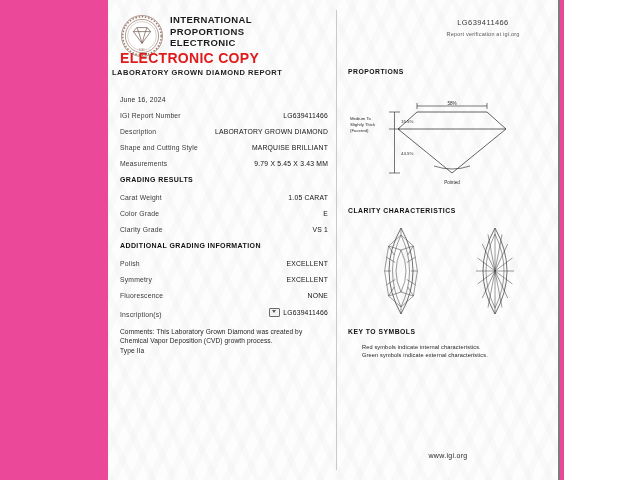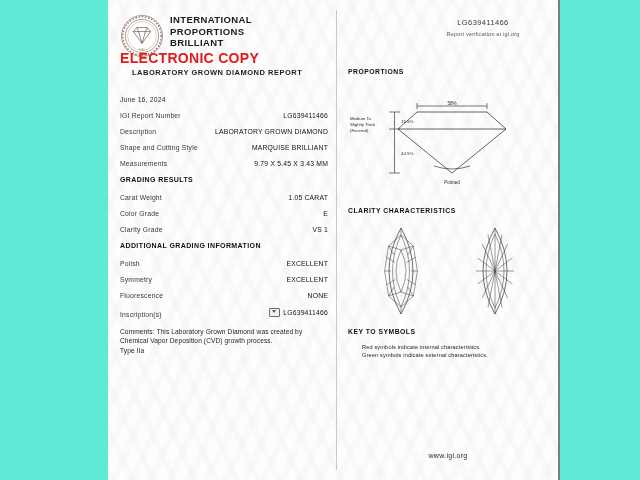--- a/index.html
+++ b/index.html
@@ -7,23 +7,23 @@
     padding: 0;
     width: 640px;
     height: 480px;
     background: #ffffff;
     font-family: "Liberation Sans", sans-serif;
     overflow: hidden;
   }
 
   #page {
     position: relative;
-    width: 640px;
+    width: 564px;
     height: 480px;
-    background: #5eead4;
+    background: #ec4899;
   }
 
   
   #card {
     position: absolute;
     left: 108px;
     top: 0px;
     width: 452px;
     height: 480px;
     background: #fdfdfd;
@@ -105,21 +105,21 @@
   }
   #report-verify {
     font-size: 5.5px;
     color: #5a5a5a;
     margin-top: 4px;
     letter-spacing: 0.2px;
   }
 
   #report-title {
     position: absolute;
-    left: 24px;
+    left: 4px;
     top: 68px;
     font-size: 7.5px;
     font-weight: bold;
     letter-spacing: 0.5px;
     color: #222;
   }
 
   
   #col-divider {
     position: absolute;
@@ -274,21 +274,21 @@
                 <path d="M18.6 17.6 L22 29.4 M25.4 17.6 L22 29.4"></path>
               </g>
               <text x="22" y="37.4" font-family="Liberation Sans, sans-serif" font-size="3.4" fill="#7d6055" text-anchor="middle" letter-spacing="0.3">IGI</text>
             </g>
           </svg>
         </div>
 
         <div id="org-name">
           <div>INTERNATIONAL</div>
           <div>PROPORTIONS</div>
-          <div>BRILLIANT</div>
+          <div>ELECTRONIC</div>
         </div>
 
         <div id="electronic-copy">ELECTRONIC COPY</div>
 
         <div id="report-id-block">
           <div id="report-id">LG639411466</div>
           <div id="report-verify">Report verification at igi.org</div>
         </div>
       </div>
 

